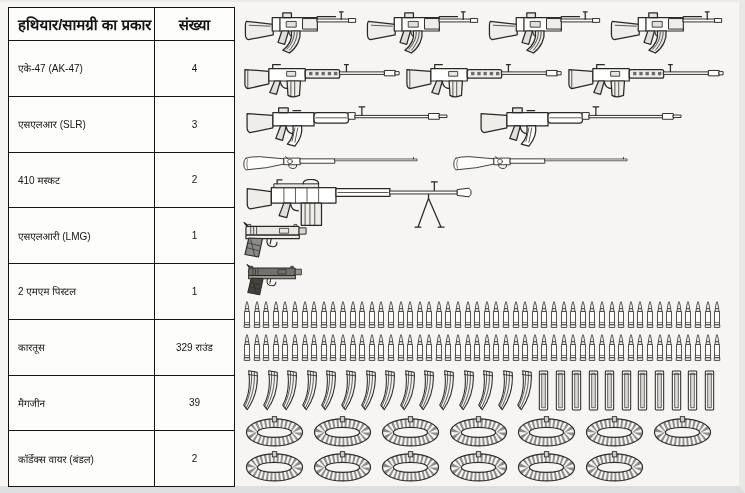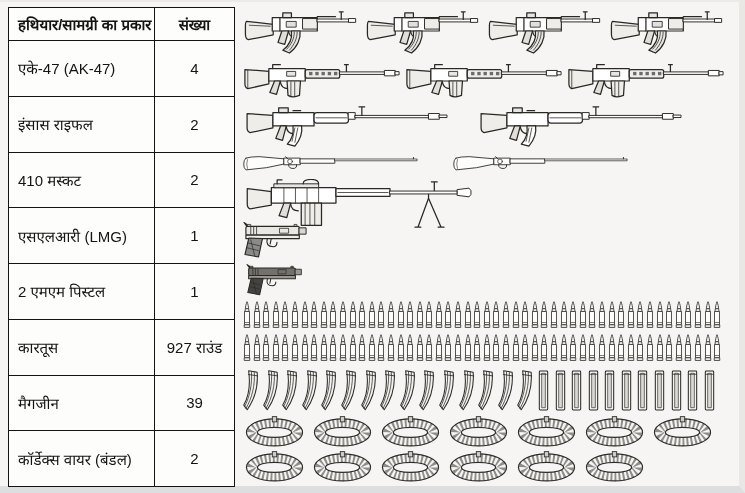--- a/index.html
+++ b/index.html
@@ -18,21 +18,21 @@
   }
   
   .table-wrap{position:absolute;left:8px;top:5px;width:226px;height:480px;}
   table.weapons-table{
     border-collapse:collapse;table-layout:fixed;
     width:226px;height:480px;background:#fdfdfc;
   }
   .weapons-table th,.weapons-table td{
     border:1.7px solid #141414;
     padding:0 9px;
-    font-size:15px;
+    font-size:10px;
     overflow:hidden;white-space:nowrap;
   }
   .weapons-table th{height:32px;font-weight:700;font-size:15px;text-align:left;}
   .weapons-table th.count-h{text-align:center;padding:0 2px;}
   .weapons-table td.value{text-align:center;padding:0 2px;}
   .col-type{width:146px}.col-count{width:80px}
   
   .art{position:absolute;left:243px;top:0;width:488px;height:486px;}
   .art-row{display:flex;align-items:flex-start;}
   .art svg{display:block;flex:0 0 auto;}
@@ -233,38 +233,38 @@
           <th>हथियार/सामग्री का प्रकार</th>
           <th class="count-h">संख्या</th>
         </tr>
       </thead>
       <tbody>
         <tr>
           <td class="label">एके-47 (AK-47)</td>
           <td class="value">4</td>
         </tr>
         <tr>
-          <td class="label">इंसास राइफल</td>
-          <td class="value">2</td>
+          <td class="label">एसएलआर (SLR)</td>
+          <td class="value">3</td>
         </tr>
         <tr>
           <td class="label">410 मस्कट</td>
           <td class="value">2</td>
         </tr>
         <tr>
           <td class="label">एसएलआरी (LMG)</td>
           <td class="value">1</td>
         </tr>
         <tr>
           <td class="label">2 एमएम पिस्टल</td>
           <td class="value">1</td>
         </tr>
         <tr>
           <td class="label">कारतूस</td>
-          <td class="value">927 राउंड</td>
+          <td class="value">329 राउंड</td>
         </tr>
         <tr>
           <td class="label">मैगजीन</td>
           <td class="value">39</td>
         </tr>
         <tr>
           <td class="label">कॉर्डेक्स वायर (बंडल)</td>
           <td class="value">2</td>
         </tr>
       </tbody>

